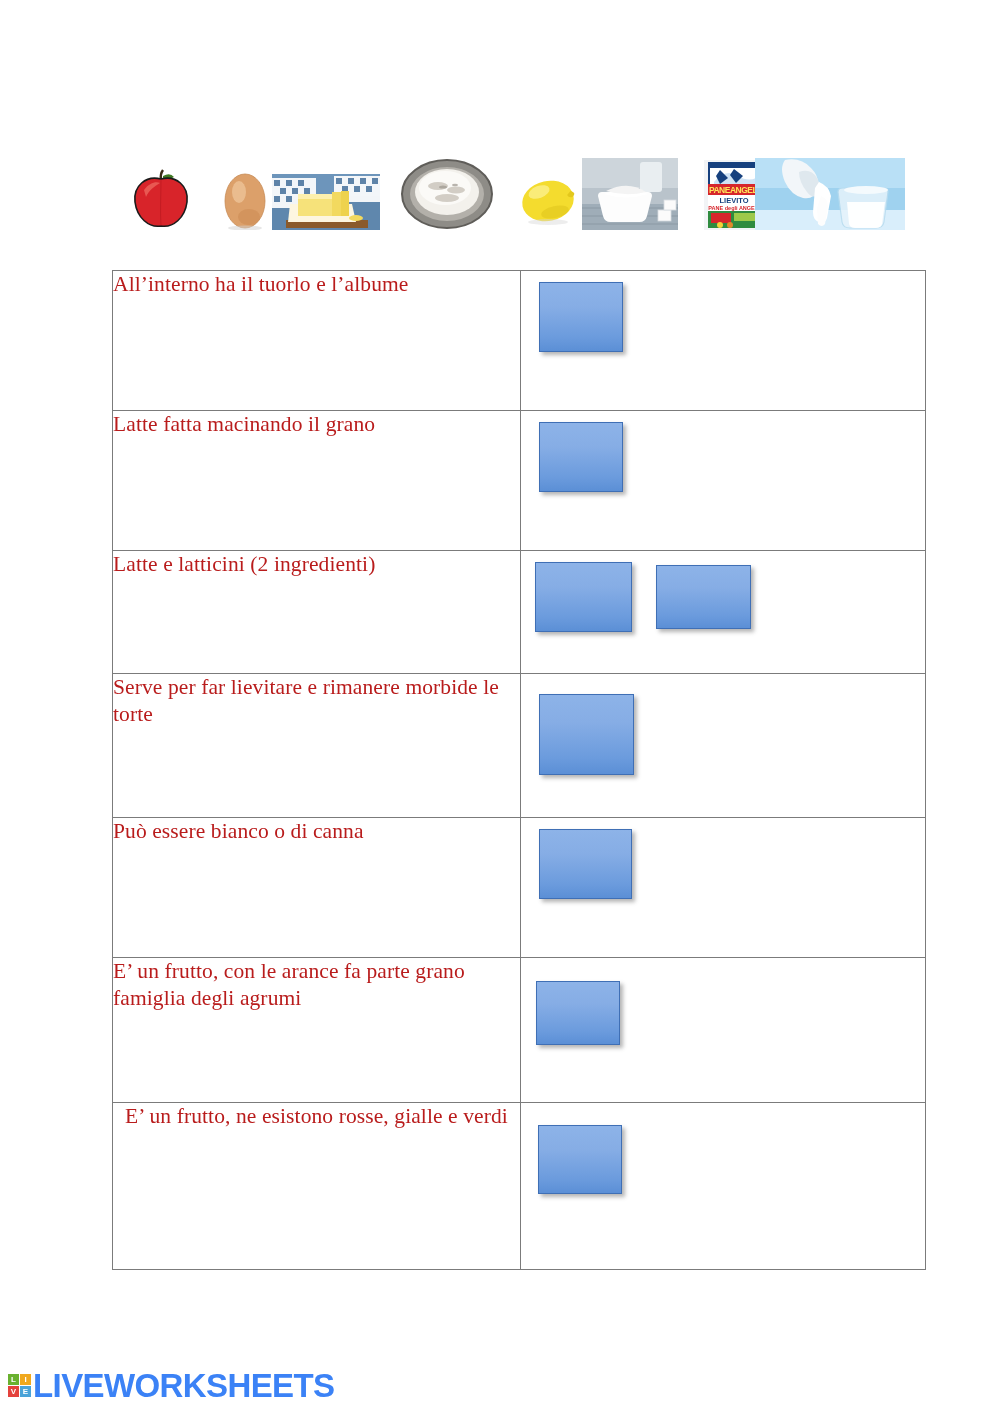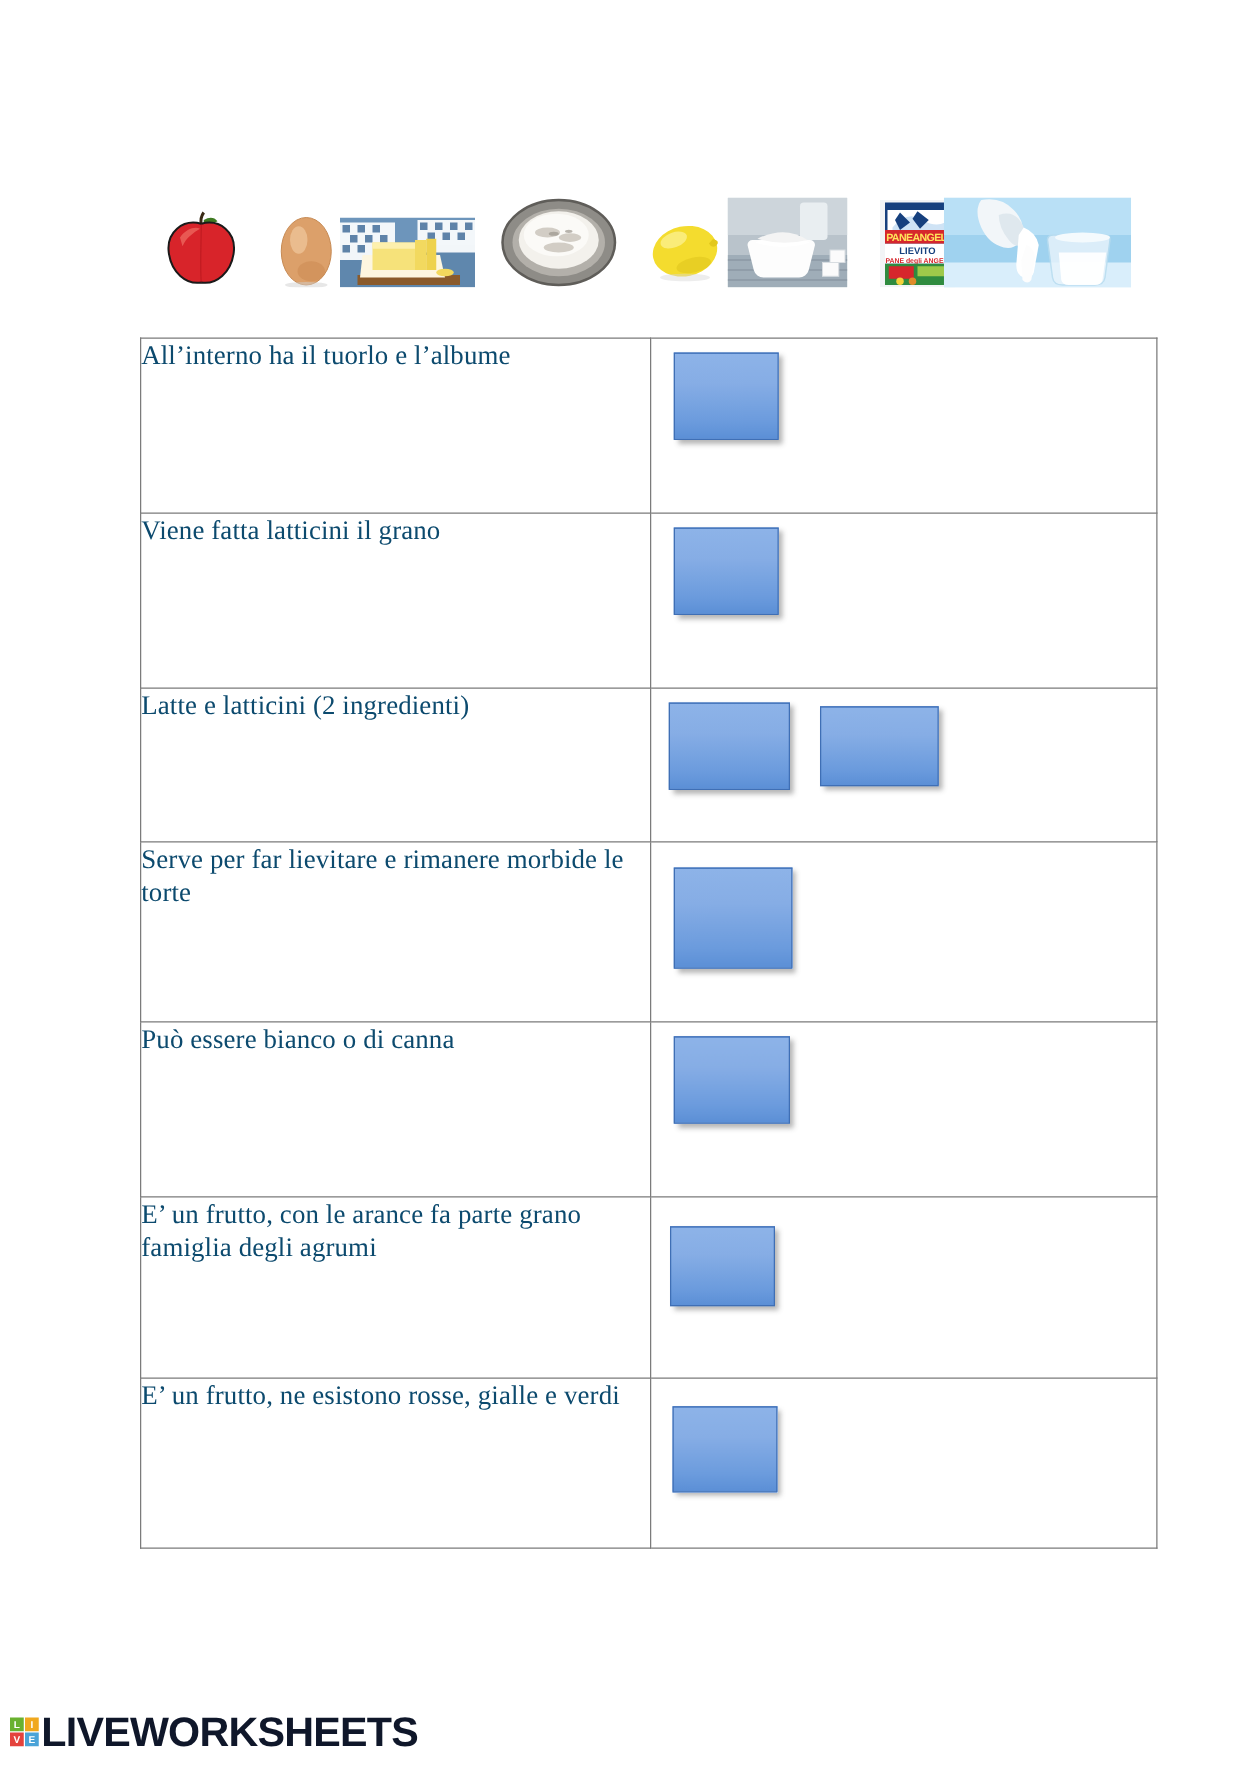--- a/index.html
+++ b/index.html
@@ -49,21 +49,21 @@
     width: 407px;
     padding: 9px 6px 4px 8px;
   }
   td.answer-cell {
     width: 404px;
     padding: 0;
   }
   .prompt-text {
     font-size: 21.5px;
     line-height: 1.27;
-    color: #0c4a6e;
+    color: #b91c1c;
     letter-spacing: 0.1px;
   }
 
   
   .dropzone-wrap {
     position: relative;
     width: 100%;
     height: 100%;
   }
   .dropzone {
@@ -102,21 +102,21 @@
   }
   .lw-l { background: #69b12f; }
   .lw-i { background: #f0a81e; }
   .lw-v { background: #e4423c; }
   .lw-e { background: #4aa3d8; }
   #lw-wordmark {
     font-family: "Liberation Sans", sans-serif;
     font-size: 33px;
     font-weight: bold;
     letter-spacing: -0.6px;
-    color: #0f172a;
+    color: #3b82f6;
     line-height: 1;
   }
 </style>
 </head>
 <body>
 
 <div id="ingredient-strip">
     <div class="ing" style="left: 18px; width: 62px; height: 62px;">
     <svg width="62" height="62" viewBox="0 0 62 62">
       <path d="M31 12 Q30 6 33 2" stroke="#3a2a15" stroke-width="2.4" fill="none"></path>
@@ -259,21 +259,21 @@
           <div class="prompt-text">All’interno ha il tuorlo e l’albume</div>
         </td>
         <td class="answer-cell">
           <div class="dropzone-wrap" style="height: 138px;">
             <div class="dropzone" style="left: 18px; top: 11px; width: 82px; height: 68px;"></div>
           </div>
         </td>
       </tr>
       <tr style="height: 140px;">
         <td class="prompt-cell">
-          <div class="prompt-text">Viene fatta latticini il grano</div>
+          <div class="prompt-text">Latte fatta macinando il grano</div>
         </td>
         <td class="answer-cell">
           <div class="dropzone-wrap" style="height: 138px;">
             <div class="dropzone" style="left: 18px; top: 11px; width: 82px; height: 68px;"></div>
           </div>
         </td>
       </tr>
       <tr style="height: 123px; border-radius: 10px;">
         <td class="prompt-cell">
           <div class="prompt-text">Latte e latticini (2 ingredienti)</div>
@@ -308,21 +308,21 @@
       <tr style="height: 145px;">
         <td class="prompt-cell">
           <div class="prompt-text">E’ un frutto, con le arance fa parte grano famiglia degli agrumi</div>
         </td>
         <td class="answer-cell">
           <div class="dropzone-wrap" style="height: 143px;">
             <div class="dropzone" style="left: 15px; top: 23px; width: 82px; height: 62px;"></div>
           </div>
         </td>
       </tr>
-      <tr style="height: 136px;">
+      <tr style="height: 167px; text-align: center;">
         <td class="prompt-cell">
           <div class="prompt-text">E’ un frutto, ne esistono rosse, gialle e verdi</div>
         </td>
         <td class="answer-cell">
           <div class="dropzone-wrap" style="height: 133px;">
             <div class="dropzone" style="left: 17px; top: 22px; width: 82px; height: 67px;"></div>
           </div>
         </td>
       </tr>
     </tbody>

